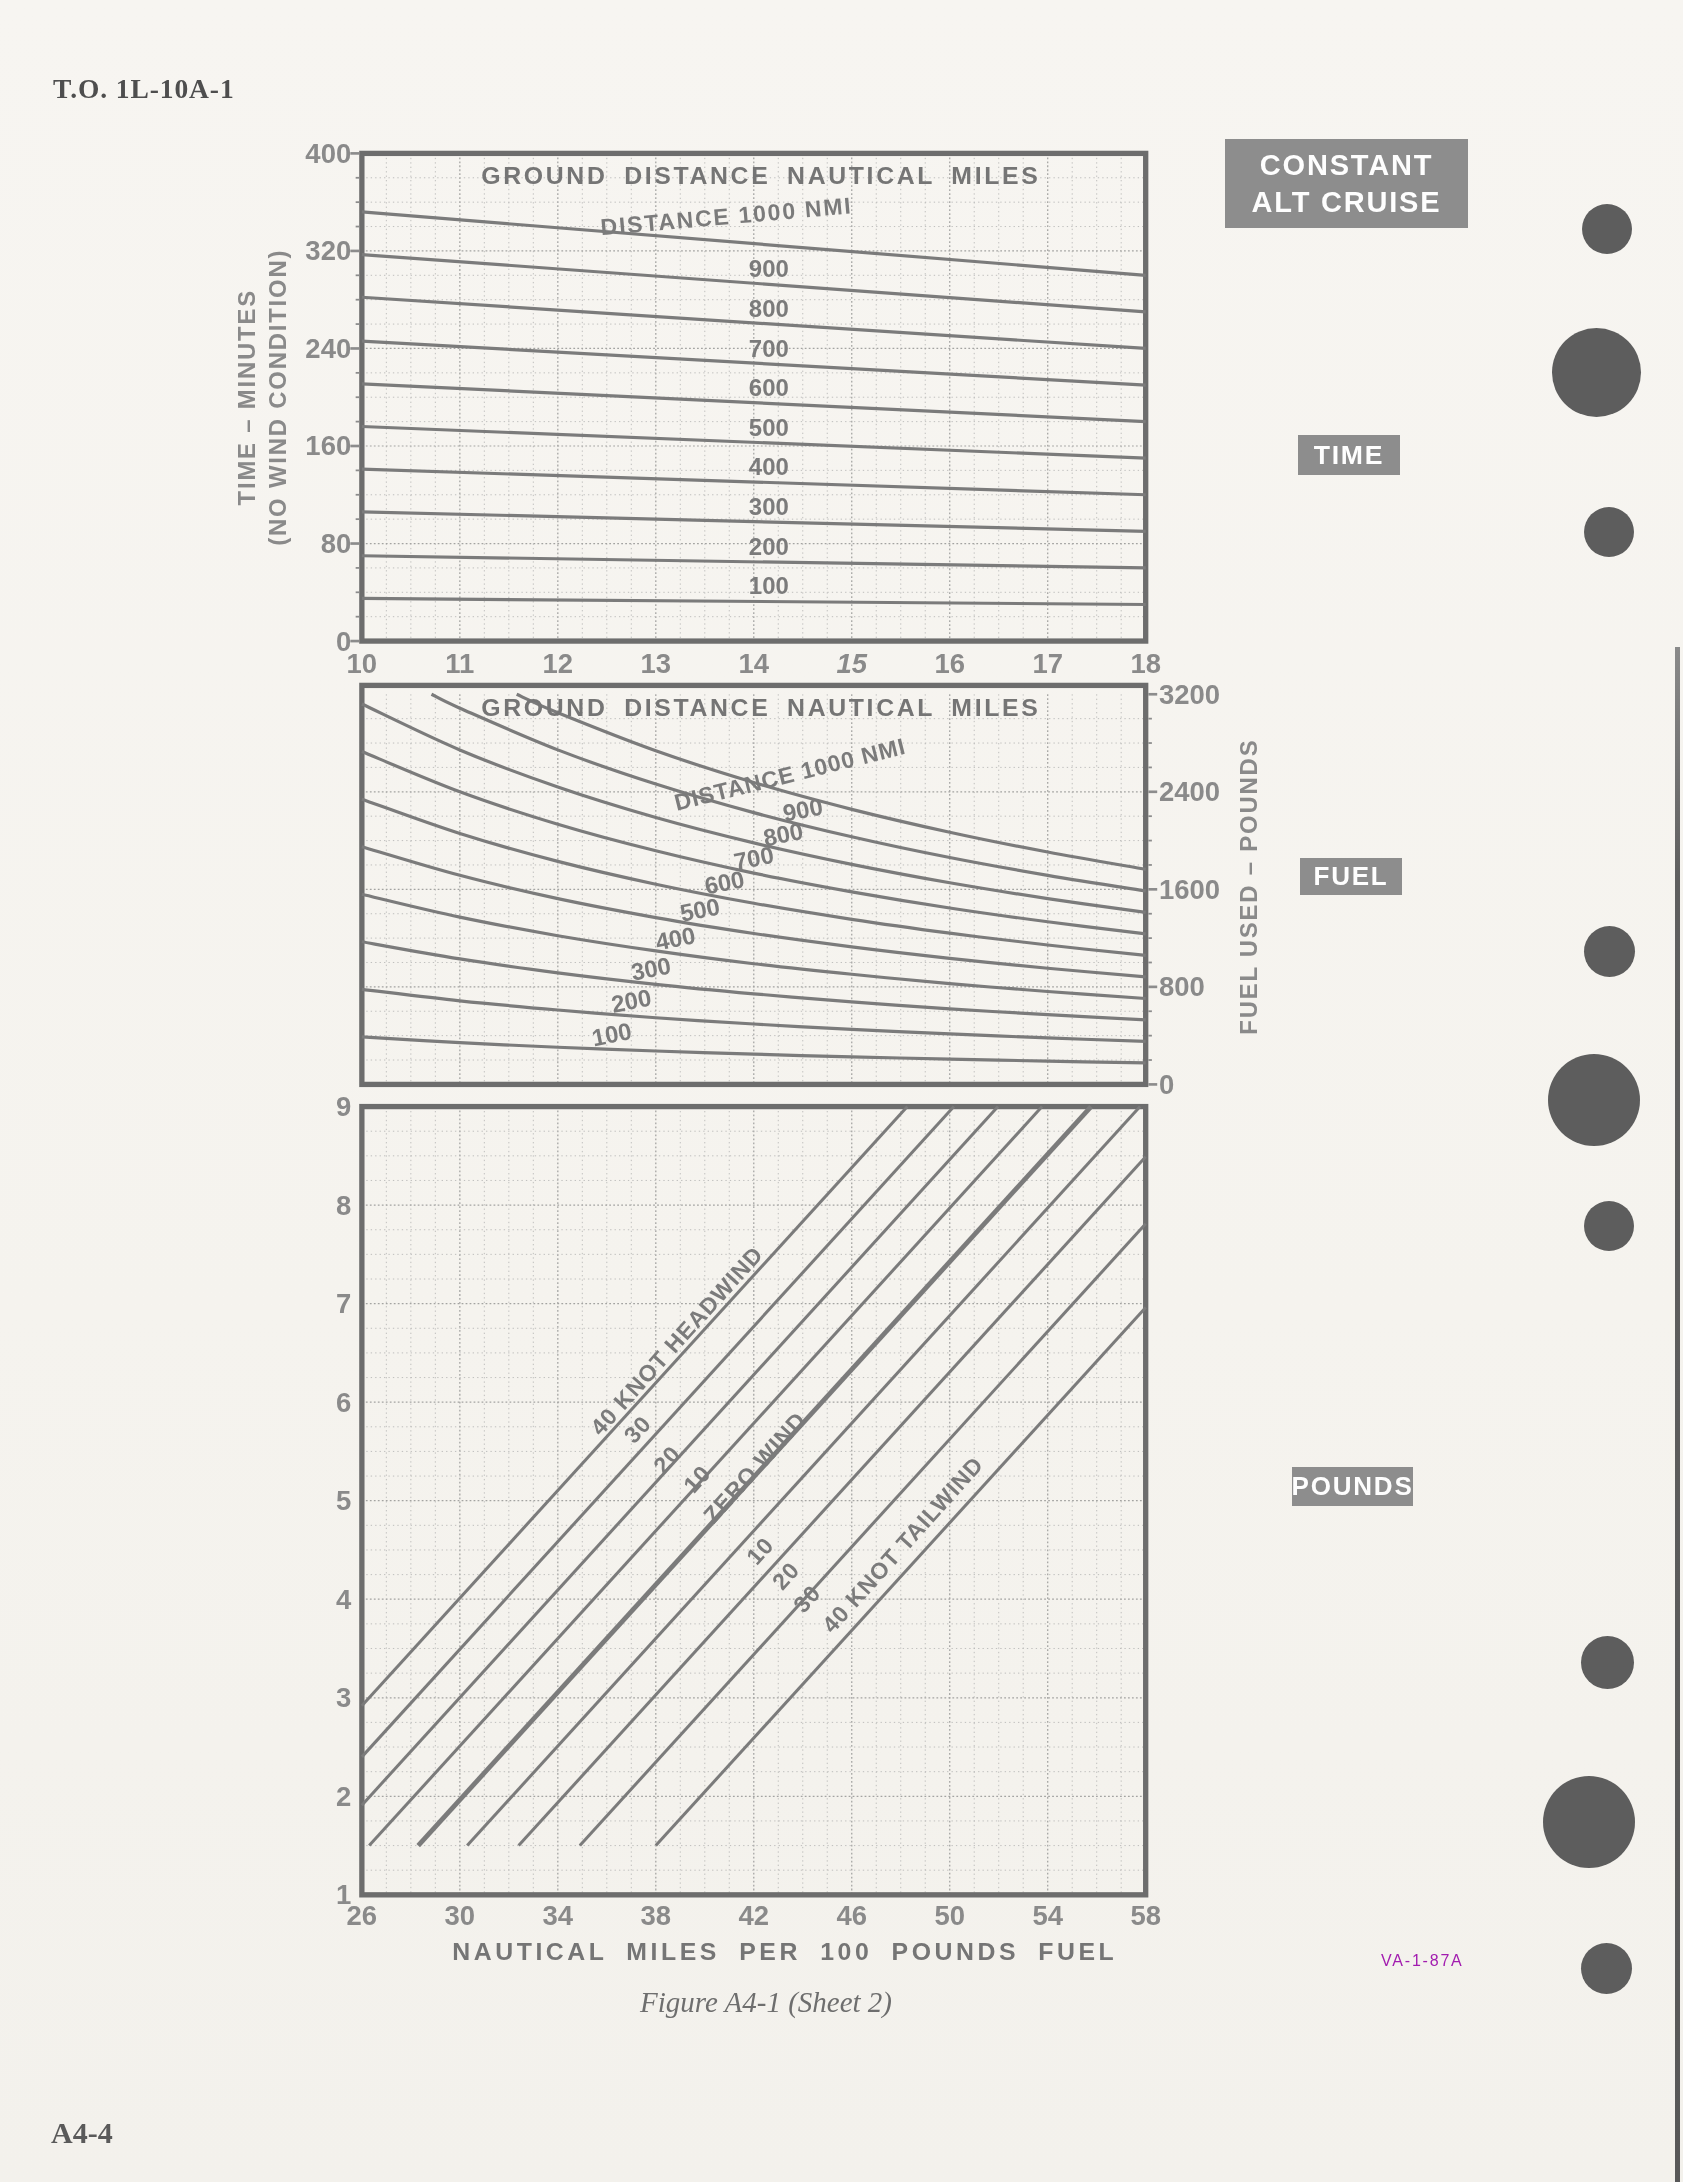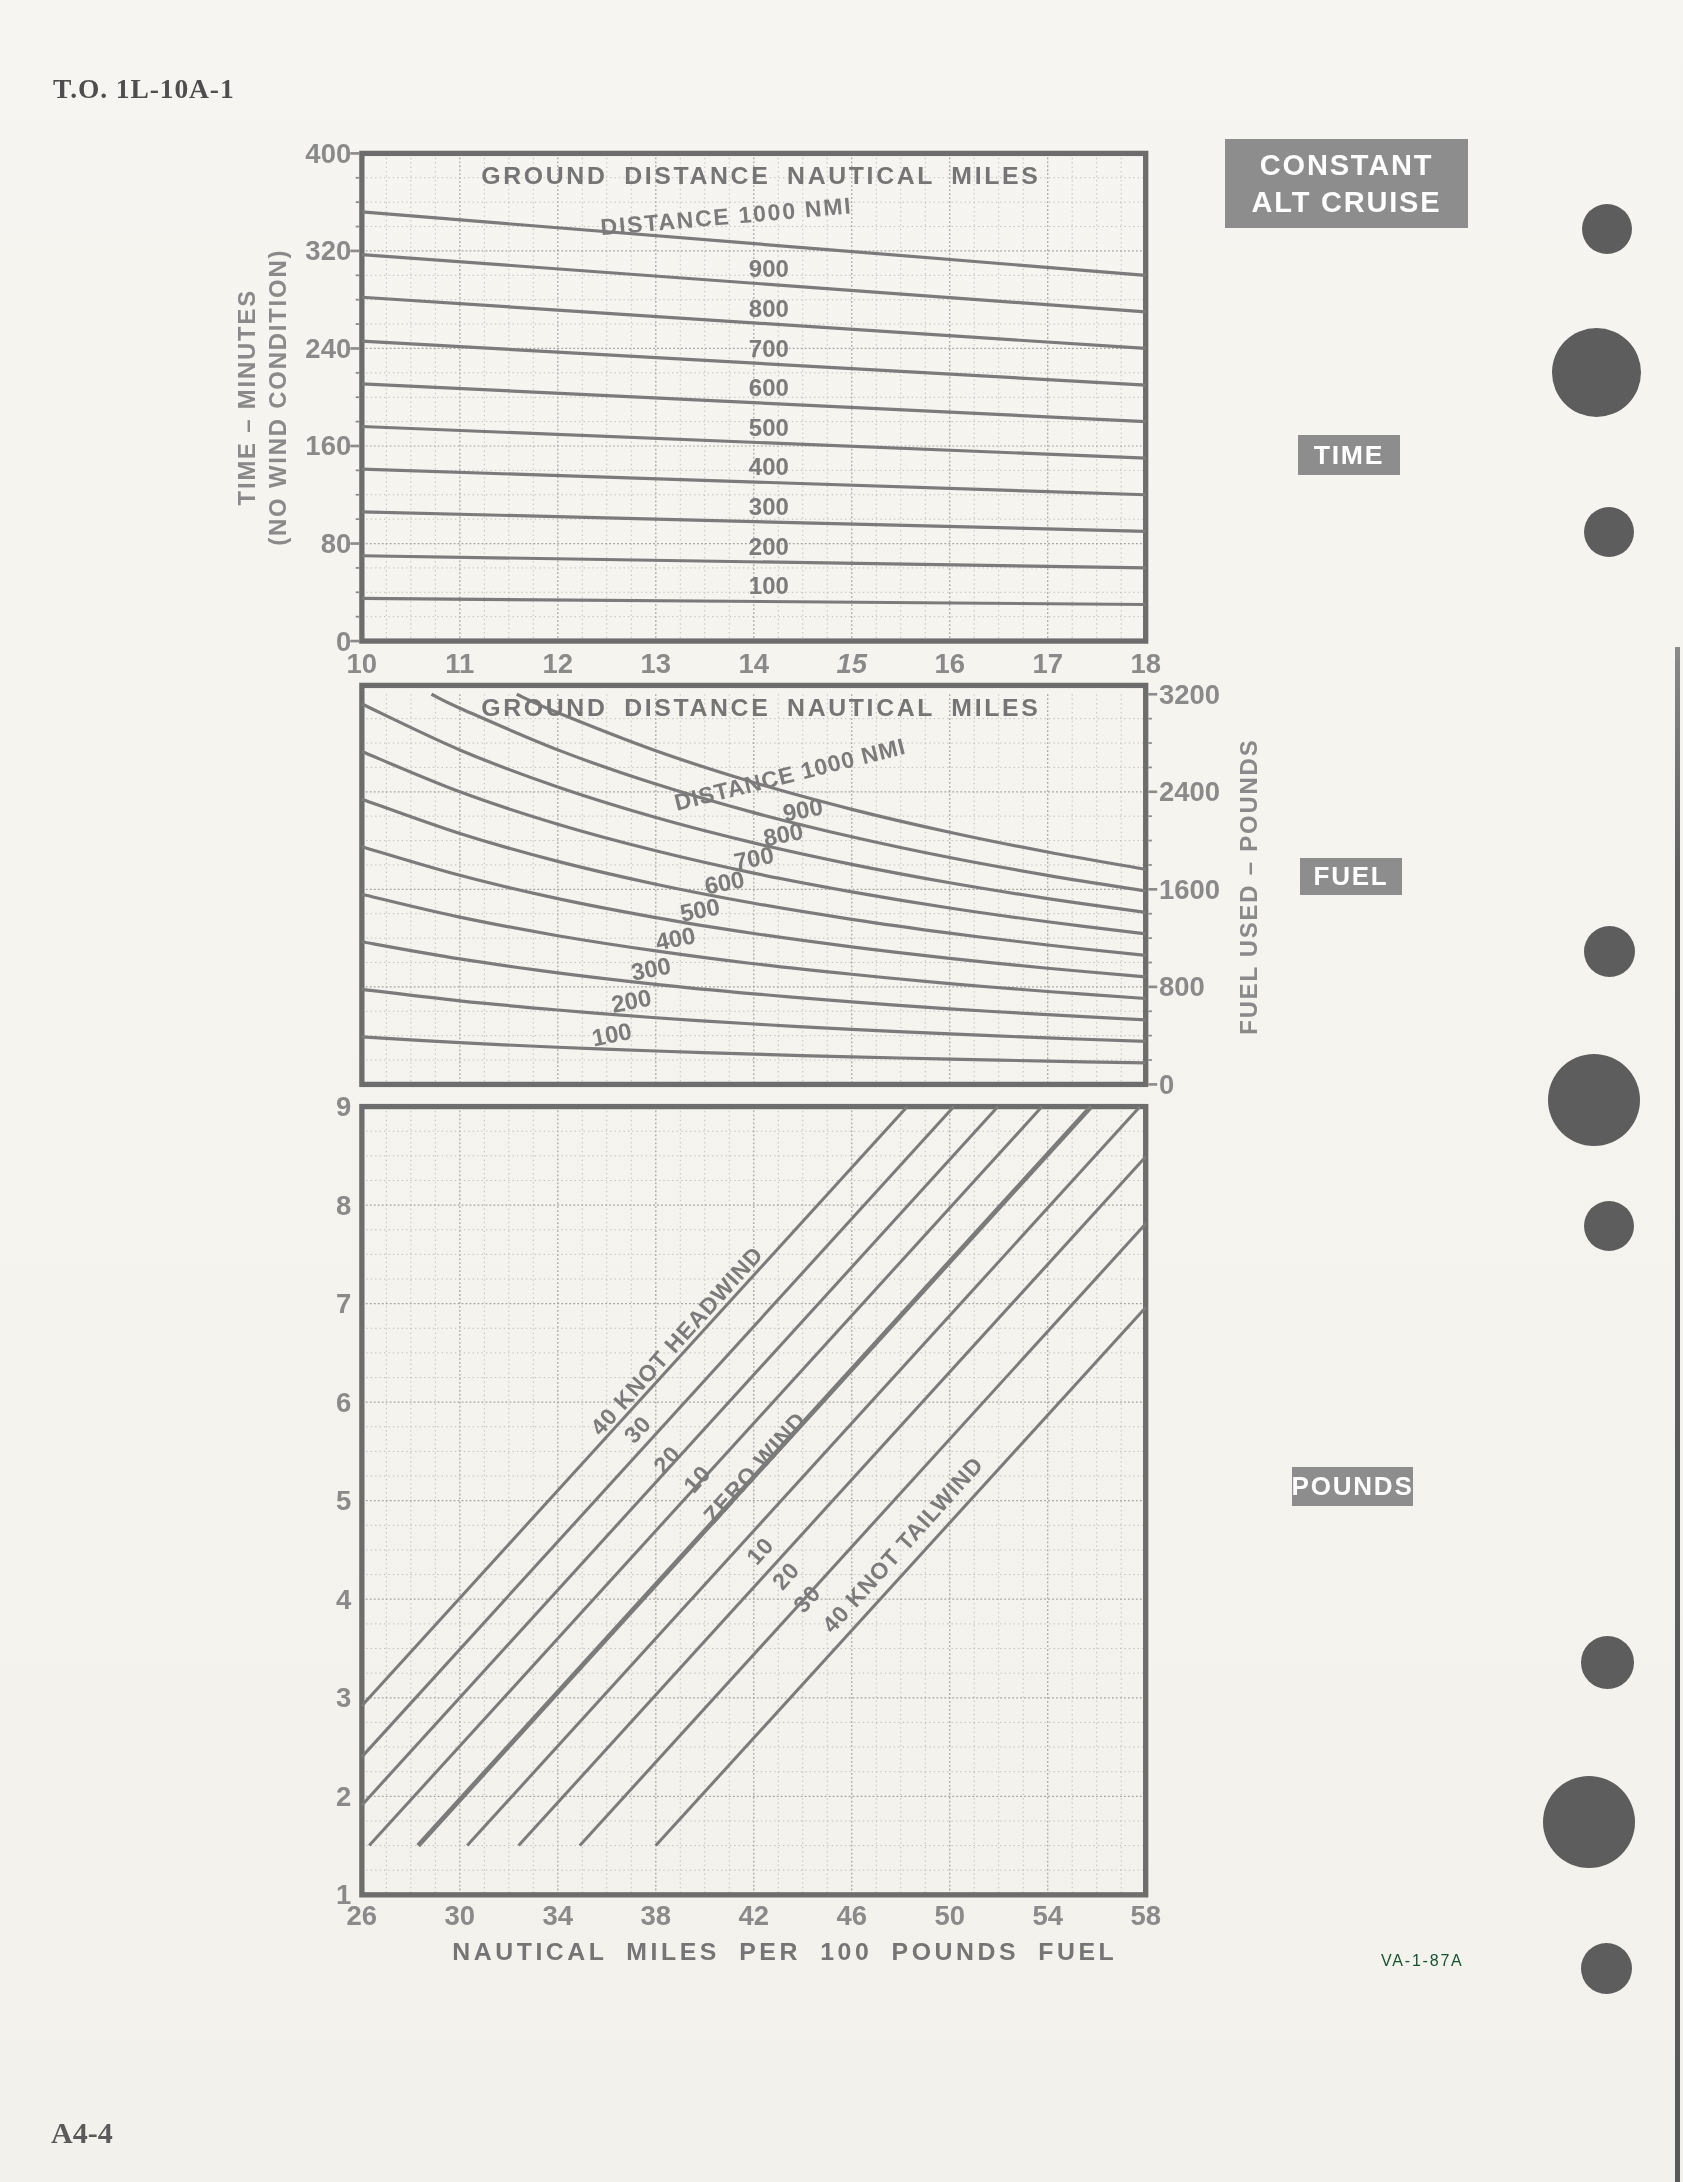--- a/index.html
+++ b/index.html
@@ -17,21 +17,21 @@
       font-size:29px;line-height:37px;letter-spacing:1.8px;flex-direction:column;text-align:center;}
   .badge-time{left:1298px;top:435px;width:102px;height:40px;font-size:26.6px;letter-spacing:1.8px;}
   .badge-fuel{left:1300px;top:858px;width:102px;height:37px;font-size:26px;letter-spacing:1.8px;}
   .badge-speed{left:1292px;top:1467px;width:121px;height:39px;font-size:26px;letter-spacing:1.8px;}
   .charts-svg{position:absolute;left:0;top:0;}
   .punch-hole{position:absolute;border-radius:50%;background:#5d5d5d;}
   .edge-shadow{position:absolute;left:1675px;top:647px;width:5.3px;height:1536px;
       background:linear-gradient(180deg,#8a8a8a,#5f5f5f 15%,#585858);}
   .fig-caption{position:absolute;left:500px;top:1986px;width:532px;text-align:center;
       font-family:"Liberation Serif",serif;font-style:italic;font-size:29px;color:#6e6e6e;}
-  .va-code{position:absolute;left:1381px;top:1952px;font-size:16px;color:#14532d;letter-spacing:1.8px;}
+  .va-code{position:absolute;left:1381px;top:1952px;font-size:16px;color:#a21caf;letter-spacing:1.8px;}
   .page-num{position:absolute;left:51px;top:2072px;
       font-family:"Liberation Serif",serif;font-weight:bold;font-size:30px;color:#5a5a5a;margin-top:44px;}
 </style>
 </head>
 <body>
 
 <div class="page">
 
   <div class="doc-header">T.O. 1L-10A-1</div>
 
@@ -348,20 +348,21 @@
   <div class="badge badge-cac">
     <span>CONSTANT</span>
     <span>ALT CRUISE</span>
   </div>
   <div class="badge badge-time">TIME</div>
   <div class="badge badge-fuel">FUEL</div>
   <div class="badge badge-speed">POUNDS</div>
 
   <div class="edge-shadow"></div>
 
+  <div class="fig-caption">Figure A4-1  (Sheet 2)</div>
   <div class="va-code">VA-1-87A</div>
   <div class="page-num">A4-4</div>
 
 <div class="punch-hole" style="left: 1582px; top: 204px; width: 50px; height: 50px;"></div>
     <div class="punch-hole" style="left: 1552px; top: 328px; width: 89px; height: 89px;"></div>
     <div class="punch-hole" style="left: 1584px; top: 507px; width: 50px; height: 50px;"></div>
     <div class="punch-hole" style="left: 1584px; top: 926px; width: 51px; height: 51px;"></div>
     <div class="punch-hole" style="left: 1548px; top: 1054px; width: 92px; height: 92px;"></div>
     <div class="punch-hole" style="left: 1584px; top: 1201px; width: 50px; height: 50px;"></div>
     <div class="punch-hole" style="left: 1581px; top: 1636px; width: 53px; height: 53px;"></div>

